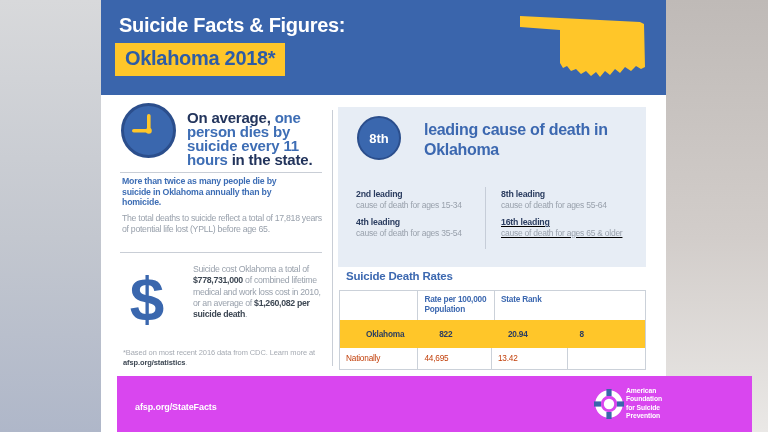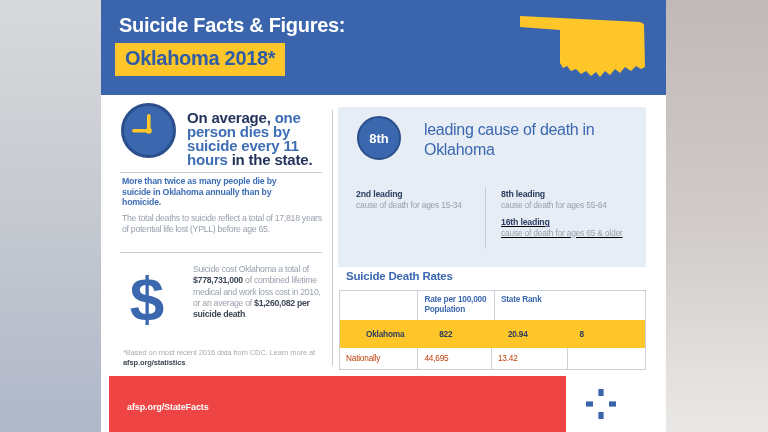--- a/index.html
+++ b/index.html
@@ -41,21 +41,21 @@
   .cost-para b, .footnote b { color:#3e4854; }
   .footnote { position:absolute; left:22px; top:348px; width:206px; font-size:7.5px;
               line-height:9.6px; letter-spacing:-0.1px; color:#a6abb3; }
   .col-divider { position:absolute; left:231px; top:110px; width:1px; height:256px; background:#c9ced6; }
 
   
   .panel { position:absolute; left:237px; top:107px; width:308px; height:160px; background:#e7edf5; }
   .badge8 { position:absolute; left:19px; top:9px; width:44px; height:44px; border-radius:50%;
             background:#3a67ae; border:2.5px solid #2b4e8c; color:#fff; font-size:13px; font-weight:800;
             display:flex; align-items:center; justify-content:center; }
-  .panel-heading { position:absolute; left:86px; top:13px; width:216px; font-size:16px; font-weight:400;
+  .panel-heading { position:absolute; left:86px; top:13px; width:216px; font-size:16px; font-weight:700;
                    line-height:20px; letter-spacing:-0.3px; color:#3c68b0; }
   .lc-item { position:absolute; width:144px; }
   .lc-rank { font-size:8.75px; font-weight:800; letter-spacing:-0.2px; color:#2b3d60; }
   .lc-desc { font-size:8.5px; letter-spacing:-0.25px; color:#99a1ac; margin-top:1px; }
   .lc-0 { left:18px;  top:82px; }  .lc-1 { left:18px;  top:110px; }
   .lc-2 { left:163px; top:82px; }  .lc-3 { left:163px; top:110px;text-decoration:underline; }
   .panel-vdiv { position:absolute; left:147px; top:80px; width:1px; height:62px; background:#c6cdd8; }
 
   
   .rates-title { position:absolute; left:245px; top:270px; font-size:11.5px; font-weight:800;
@@ -66,21 +66,21 @@
   .c0 { width:25.7%; } .c1 { width:24.1%; } .c2 { width:25.1%; } .c3 { width:25.1%; }
   .thead { height:29px; }
   .thead .tcell { color:#3c68b0; font-weight:800; line-height:10px; padding-top:4px; padding-bottom:4px;
                   align-items:flex-start; }
   .thead .tcell, .tnat .tcell { border-right:1px solid #cbd1d9; }
   .thead .c3, .tnat .c3 { border-right:none; }
   .tok { height:28px; background:#ffc629; font-weight:800; color:#2b3d60;padding-left:20px; }
   .tnat { height:21px; color:#c2410c; }
 
   
-  .ftr { position:absolute; left:8px; top:376px; width:457px; height:56px; background:#ef4444; }
+  .ftr { position:absolute; left:16px; top:376px; width:635px; height:56px; background:#d946ef; }
   .ftr-url { position:absolute; left:18px; top:26px; font-size:9px; font-weight:800; color:#fff;
              letter-spacing:-0.1px; }
   .logo { position:absolute; left:477px; top:13px; }
   .logo-text { position:absolute; left:509px; top:11px; width:60px; color:#fff; font-size:6.8px;
                font-weight:800; line-height:8.3px; letter-spacing:-0.1px; }
 </style>
 </head>
 <body>
 
 <div class="stage">
@@ -128,20 +128,24 @@
     <div class="col-divider"></div>
 
     <div class="panel">
       <div class="badge8">8th</div>
       <div class="panel-heading">leading cause of death in Oklahoma</div>
 
       <div class="lc-item lc-0">
         <div class="lc-rank">2nd leading</div>
         <div class="lc-desc">cause of death for ages 15-34</div>
       </div>
+      <div class="lc-item lc-1">
+        <div class="lc-rank">4th leading</div>
+        <div class="lc-desc">cause of death for ages 35-54</div>
+      </div>
       <div class="panel-vdiv"></div>
       <div class="lc-item lc-2">
         <div class="lc-rank">8th leading</div>
         <div class="lc-desc">cause of death for ages 55-64</div>
       </div>
       <div class="lc-item lc-3">
         <div class="lc-rank">16th leading</div>
         <div class="lc-desc">cause of death for ages 65 &amp; older</div>
       </div>
     </div>

